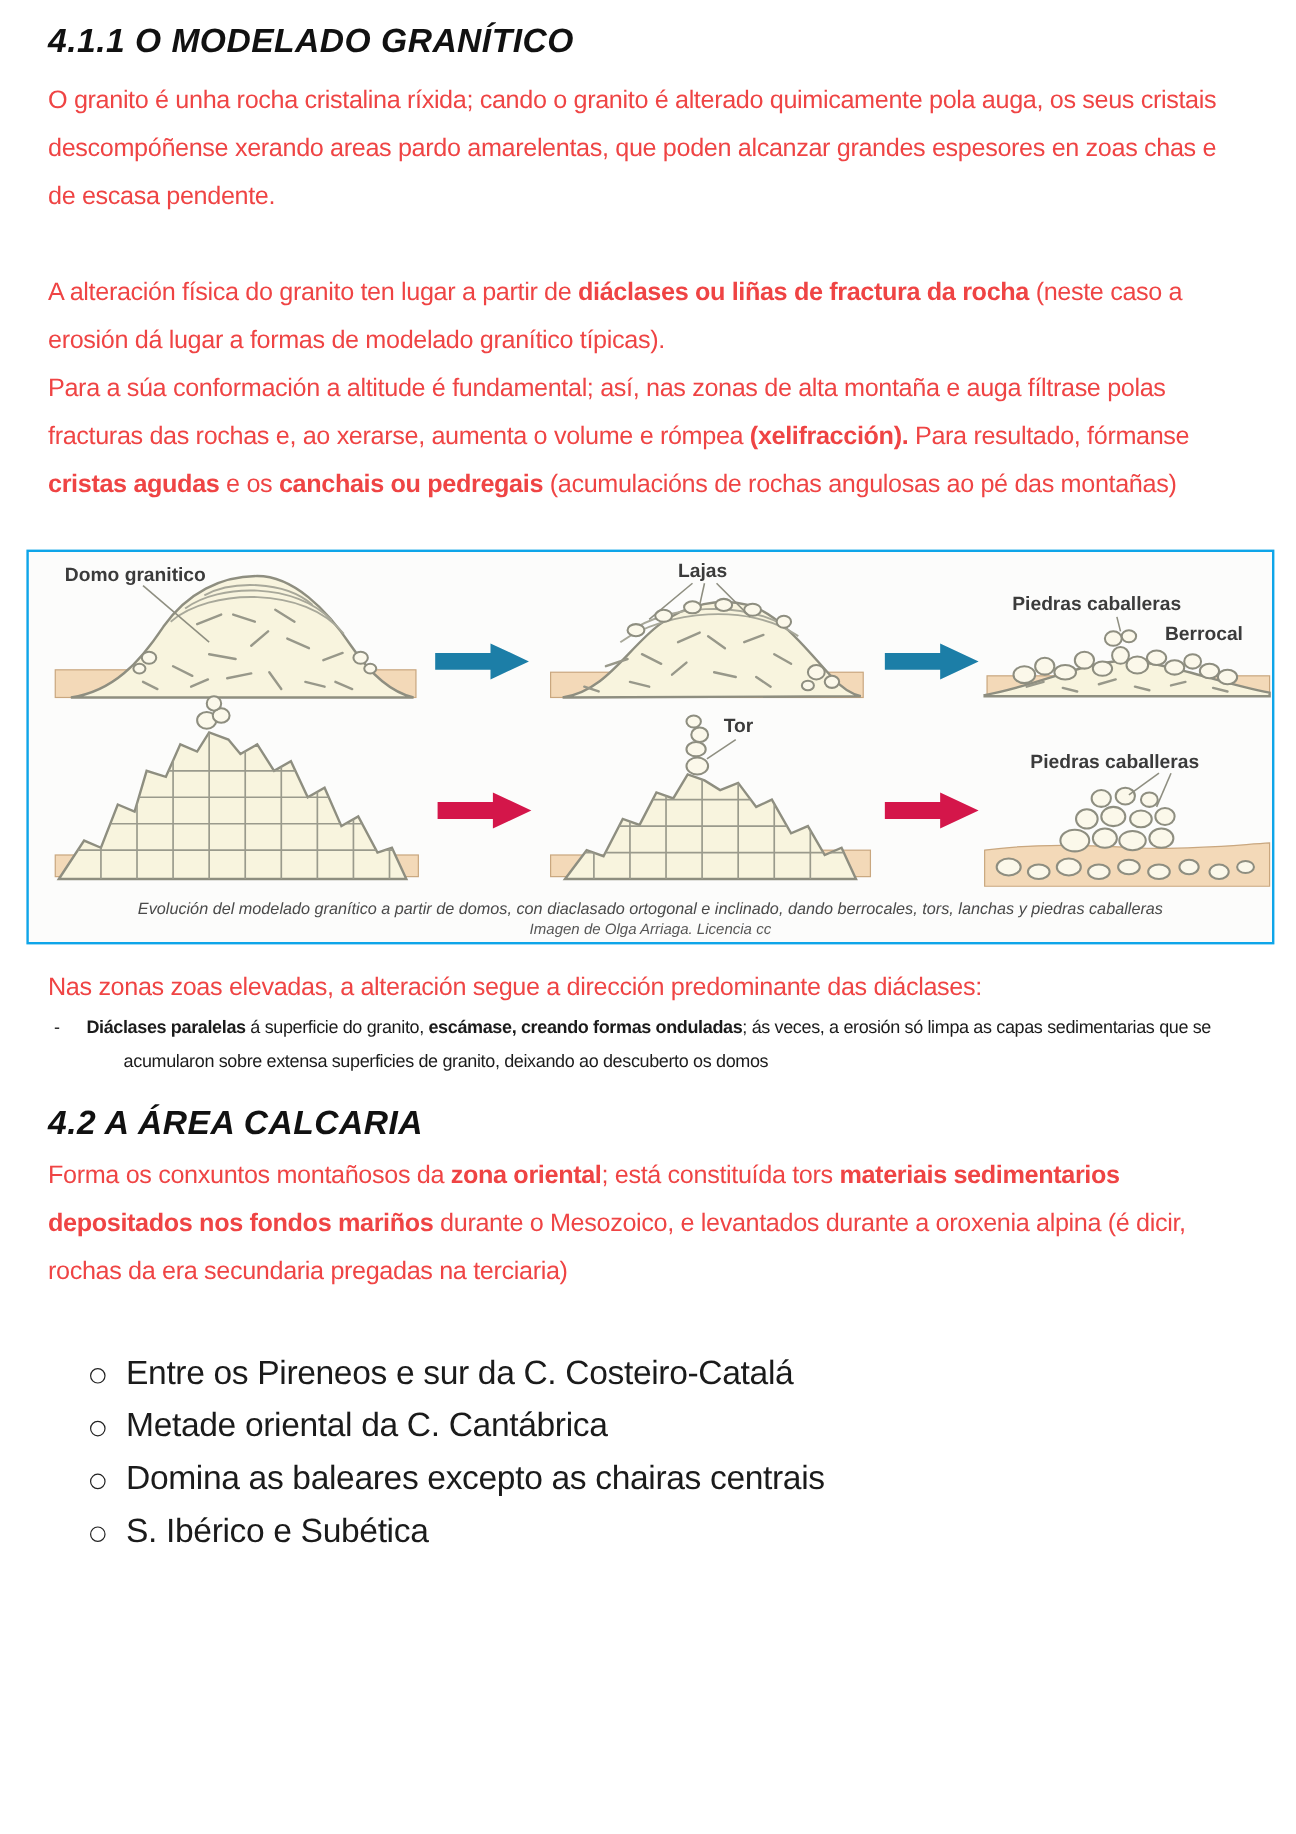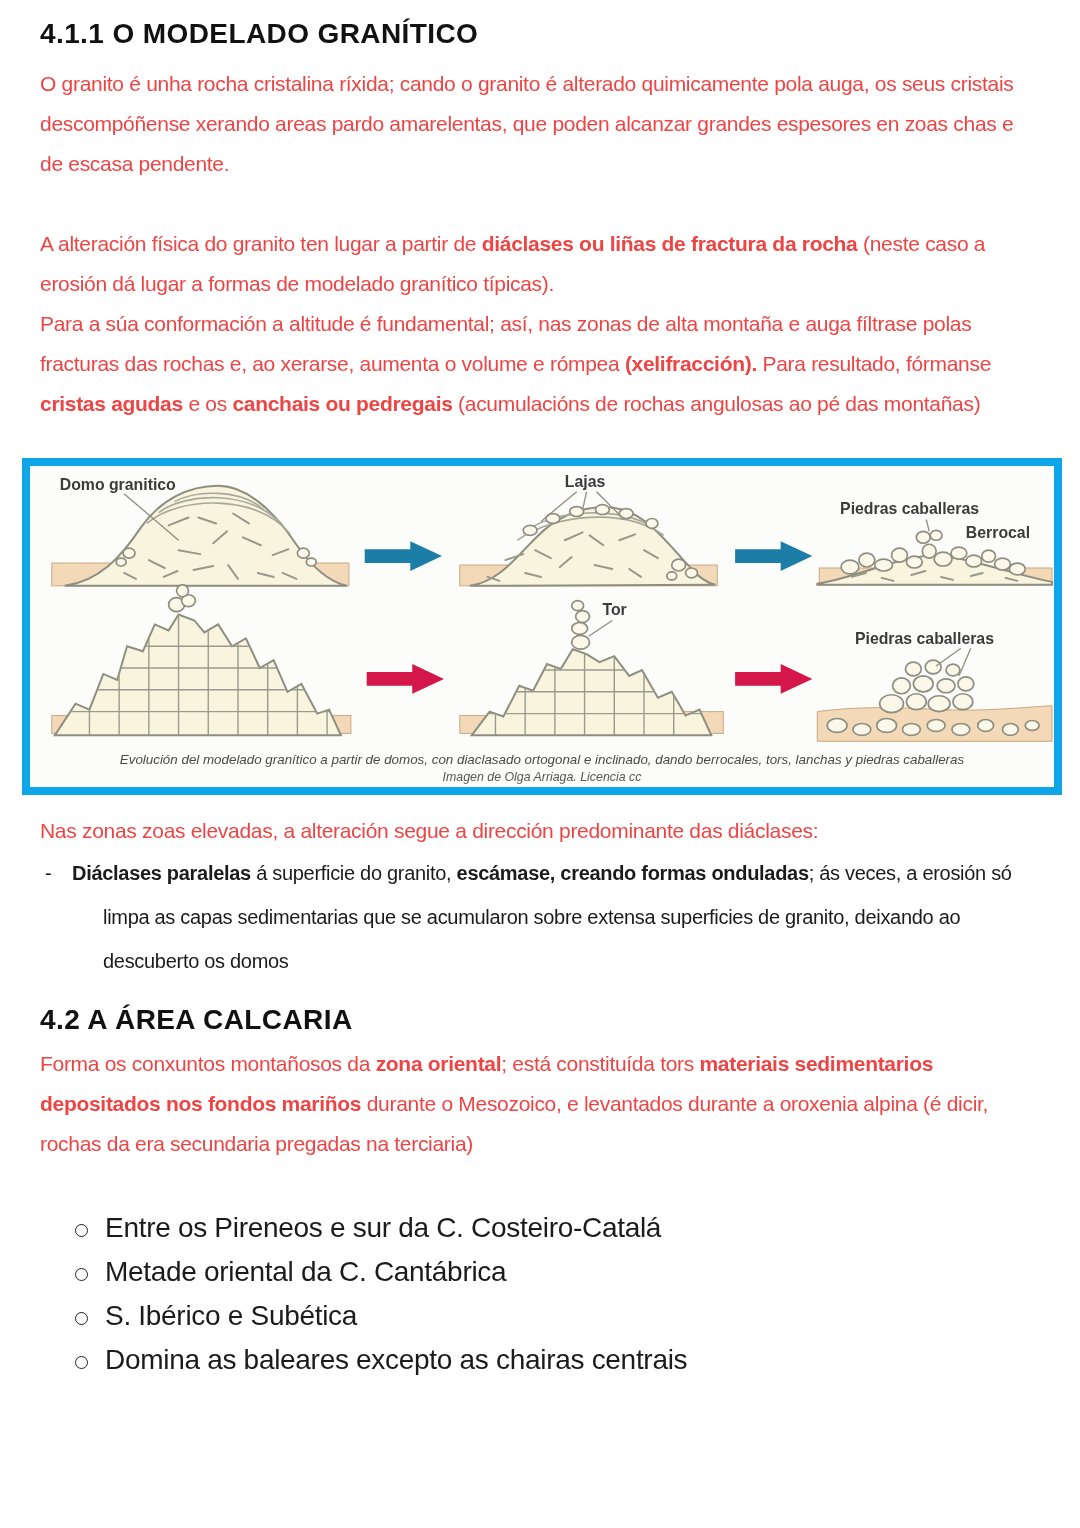--- a/index.html
+++ b/index.html
@@ -10,46 +10,47 @@
     font-family: "Liberation Sans", sans-serif;
     color: #1b1b1b;
   }
   .page { padding: 16px 40px 40px 40px; }
 
   h1, h2 {
     font-size: 28px;
     font-weight: bold;
     letter-spacing: 0.4px;
     color: #111;
+    font-style: italic;
   }
   h1 { margin: 2px 0 14px 0; }
   h2 { margin: 21px 0 8px 0; }
 
   .body {
     font-size: 21px;
     line-height: 40px;
     letter-spacing: -0.3px;
     color: #ef4444;
   }
   .body b { font-weight: bold; }
   .gap-after { margin-bottom: 40px; }
 
   .figure {
     width: 1040px;
     margin: 34px 0 16px -18px;
-    border: 8px solid #0ea5e9;
+    border: 2px solid #0ea5e9;
     background: #fcfcfb;
   }
   .figure svg { display: block; width: 100%; height: auto; }
 
   .dash-item {
     padding-left: 63px;
     text-indent: -58px;
-    font-size: 20px;
-    line-height: 44px;
+    font-size: 15px;
+    line-height: 28px;
     letter-spacing: -0.3px;
   }
   .dash-marker {
     display: inline-block;
     width: 27px;
     text-indent: 0;
   }
 
   .circle-list {
     list-style: none;
@@ -309,17 +310,17 @@
   <div class="dash-item"><span class="dash-marker">-</span><b>Diáclases paralelas</b><span> á superficie do granito, </span><b>escámase, creando formas onduladas</b><span>; ás veces, a erosión só limpa as capas sedimentarias que se acumularon sobre extensa superficies de granito, deixando ao descuberto os domos</span></div>
 
 
   <h2>4.2 A ÁREA CALCARIA</h2>
 
   <p class="body"><span>Forma os conxuntos montañosos da </span><b>zona oriental</b><span>; está constituída tors </span><b>materiais sedimentarios depositados nos fondos mariños</b><span> durante o Mesozoico, e levantados durante a oroxenia alpina (é dicir, rochas da era secundaria pregadas na terciaria)</span></p>
 
   <ul class="circle-list">
     <li><span class="circle-bullet"></span><span>Entre os Pireneos e sur da C. Costeiro-Catalá</span></li>
     <li><span class="circle-bullet"></span><span>Metade oriental da C. Cantábrica</span></li>
+    <li><span class="circle-bullet"></span><span>Domina as baleares excepto as chairas centrais</span></li>
     <li><span class="circle-bullet"></span><span>S. Ibérico e Subética</span></li>
-    <li><span class="circle-bullet"></span><span>Domina as baleares excepto as chairas centrais</span></li>
   </ul>
 
 </div>
 
 </body></html>

